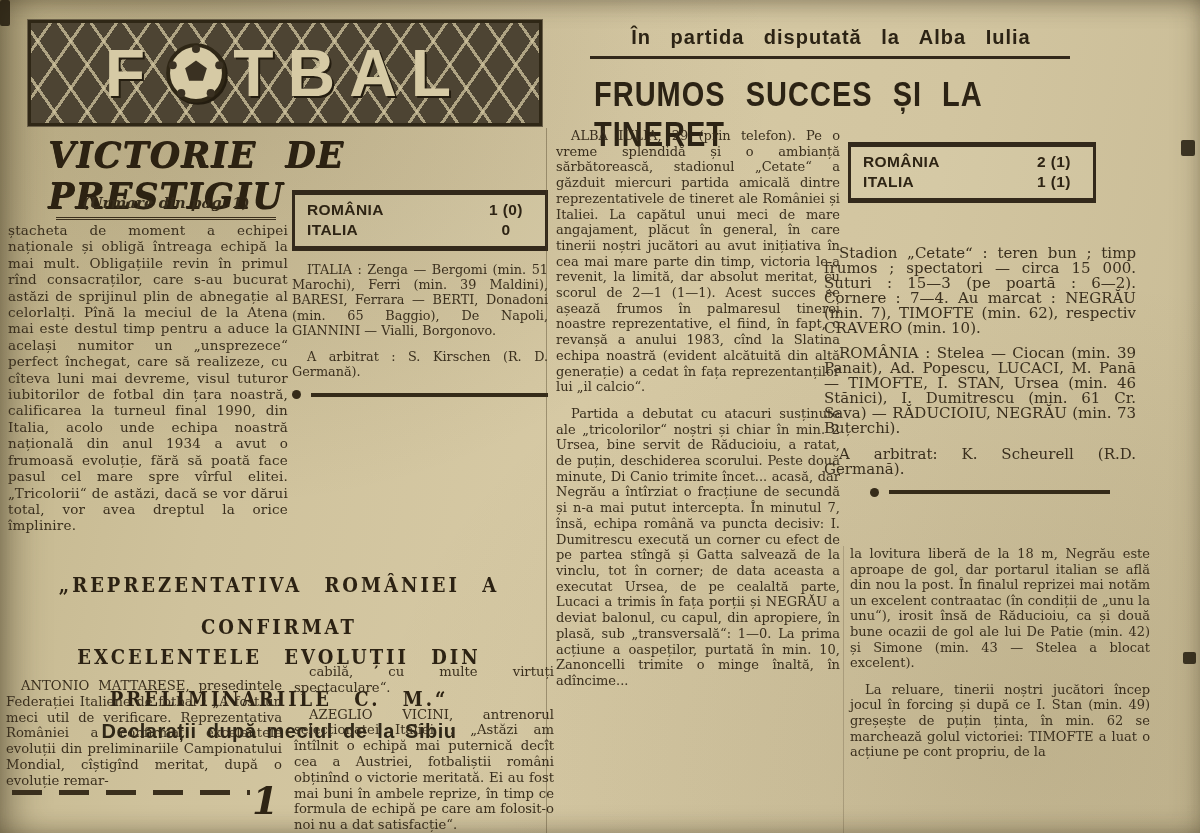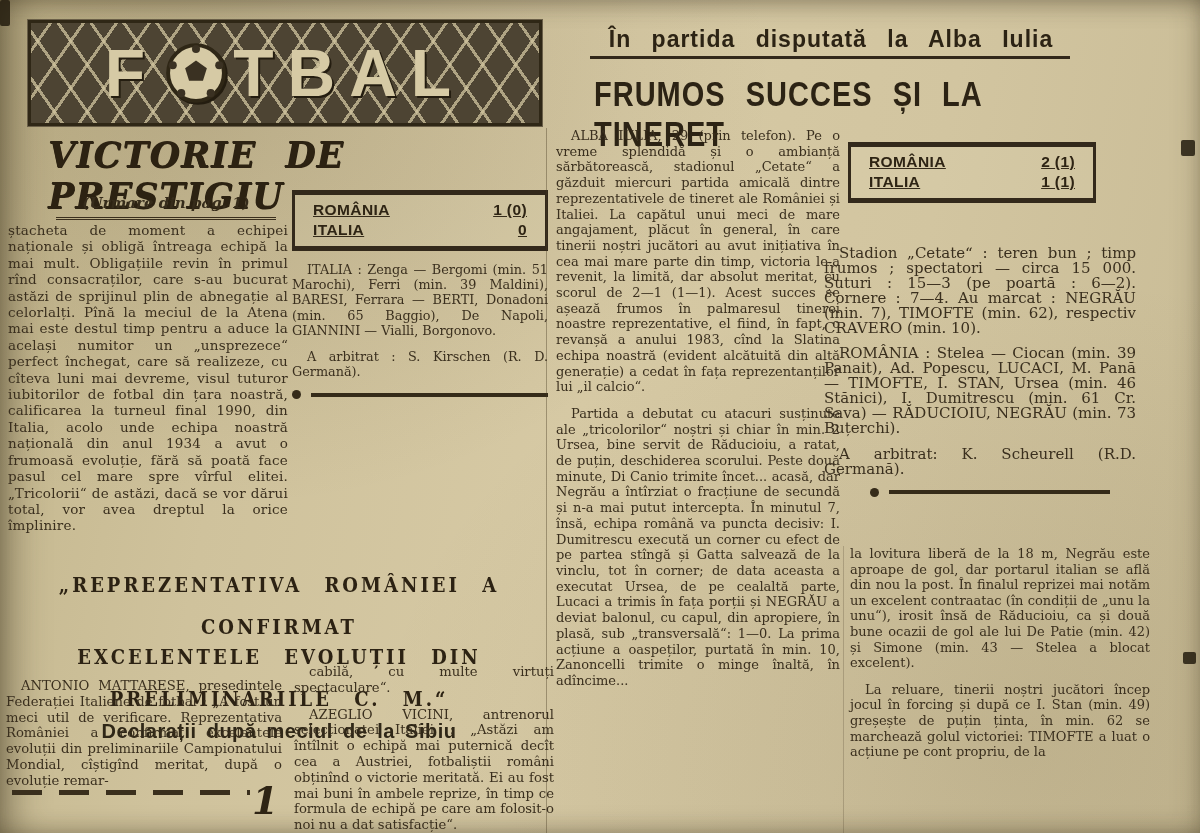--- a/index.html
+++ b/index.html
@@ -44,26 +44,26 @@
   }
   
   .txtcol{font-weight:400;text-align:justify;color:#3a2f1e;}
   .txtcol p{margin:0 0 11px;text-indent:15px;}
   .lc-body{left:8px;top:222px;width:280px;font-size:13.5px;line-height:16.4px;letter-spacing:.2px;}
   .sub1{left:292px;top:190px;width:256px;}
   .sub1-details{left:292px;top:262px;width:256px;font-size:12.8px;line-height:15.2px;}
   
   .scorebox{
     border:3px solid #33291b;border-top-width:5px;border-bottom-width:5px;
-    padding:5px 18px 6px;background:rgba(255,250,230,.08);text-decoration:underline;
+    padding:5px 12px 6px;background:rgba(255,250,230,.08);
   }
   .scorebox .row{display:flex;justify-content:space-between;
     font-family:"Liberation Sans", sans-serif;font-weight:700;font-size:15.5px;line-height:20px;
     color:#2e2414;letter-spacing:.4px;}
-  .scorebox .score{width:54px;text-align:right;}
+  .scorebox .score{width:54px;text-align:center;}
   
   .dotline{display:flex;align-items:center;gap:10px;}
   .dotline .dot{width:9px;height:9px;border-radius:50%;background:#352b19;}
   .dotline .bar{height:4px;background:#352b19;flex:1;}
   .rule-v{width:1px;background:rgba(72,60,36,.4);}
   
   .decl-head{left:0px;top:570px;width:558px;text-align:center;color:#2c2213;}
   .decl-head .l1,.decl-head .l2{
     font-weight:700;font-size:18px;letter-spacing:3px;word-spacing:13px;line-height:36px;
     transform:scaleY(1.15);}
@@ -72,21 +72,21 @@
     margin-top:6px;letter-spacing:.5px;word-spacing:4px;color:#2f2717;}
   .decl-c1{left:6px;top:678px;width:276px;font-size:13.2px;line-height:15.8px;}
   .decl-c2{left:294px;top:664px;width:260px;font-size:13.2px;line-height:15.8px;}
   
   .dashline{left:12px;top:790px;width:238px;height:5px;
     background:repeating-linear-gradient(90deg,#3a2f1d 0 30px,transparent 30px 47px);}
   .pagenum{left:252px;top:778px;font-size:38px;font-weight:700;font-style:italic;color:#2e2414;}
   
   .kicker{
     left:592px;top:26px;width:478px;text-align:center;
-    font-family:"Liberation Sans", sans-serif;font-weight:700;font-size:23px;
+    font-family:"Liberation Sans", sans-serif;font-weight:700;font-size:20px;
     word-spacing:13px;letter-spacing:1px;color:#2c2314;}
   .kicker-rule{left:590px;top:56px;width:480px;height:3px;background:#32281a;}
   .youth-head{
     left:594px;top:74px;width:466px;
     font-family:"Liberation Sans", sans-serif;font-weight:700;font-size:29px;
     letter-spacing:1px;word-spacing:11px;color:#2c2314;
     transform:scaleY(1.22);transform-origin:left top;}
   .cc-body{left:556px;top:128px;width:284px;font-size:13px;line-height:15.7px;}
   .sub2{left:848px;top:142px;width:248px;}
   .sub2-details{left:824px;top:206px;width:312px;font-size:15px;line-height:14.9px;margin-top:40px;}

